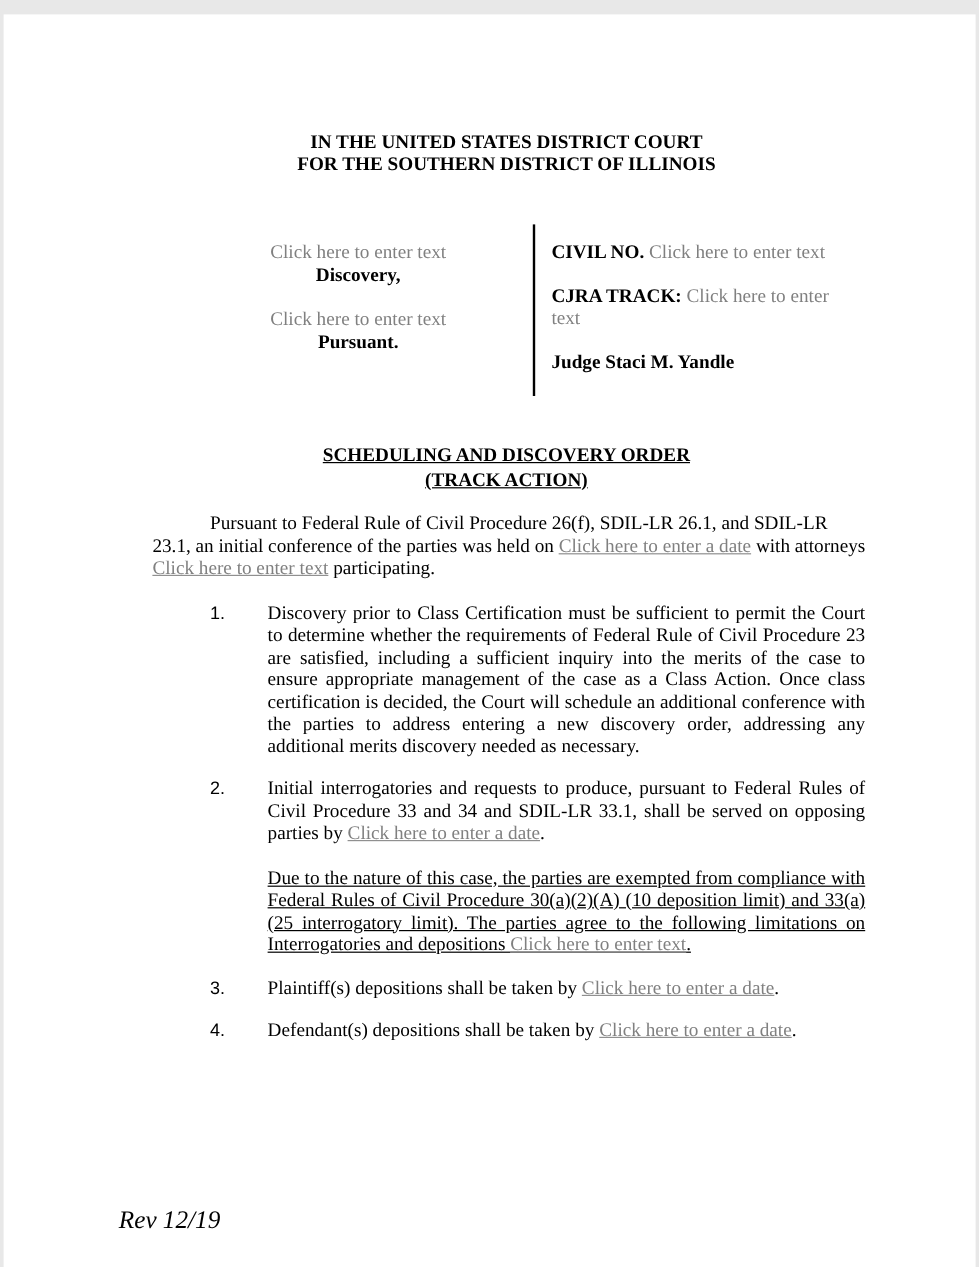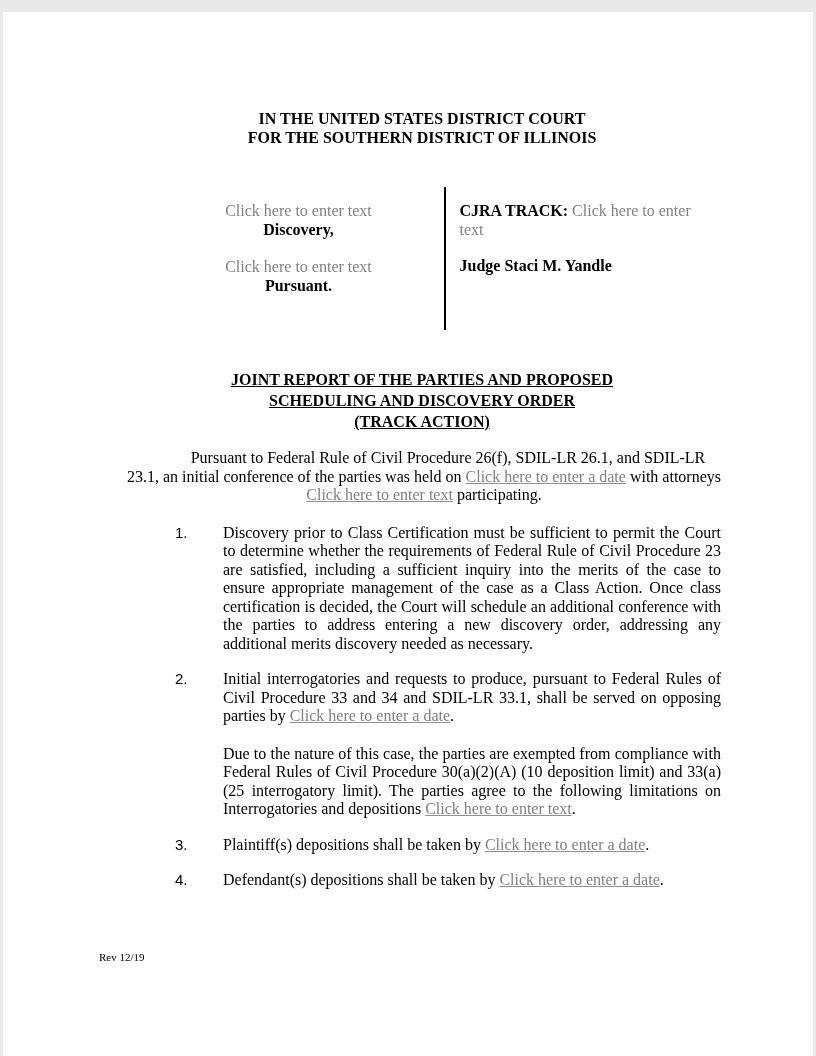--- a/index.html
+++ b/index.html
@@ -53,42 +53,42 @@
   .doc-title {
     margin-top: 39px;
     text-align: center;
     font-weight: bold;
     line-height: 21px;
   }
   .doc-title .u { text-decoration: underline; }
   .para {
     margin: 17px 92px 0 96px;
     line-height: 18.5px;
-    text-align: center;
   }
   .intro { text-indent: 48px; margin-top: 17px; }
   .section-heading { margin-top: 19px; }
   .list-item {
     display: flex;
     margin: 17px 92px 0 144px;
     line-height: 18.5px;
   }
   .item-num {
     flex: 0 0 48px;
     font-family: "Liberation Sans", sans-serif;
     font-size: 15px;
   }
   .item-body { flex: 1; text-align: justify; }
-  .item-body p + p { margin-top: 19px; }
+  .item-body p + p { margin-top: 19px; text-decoration: underline; }
   .li-gap { margin-top: 19px; }
   .footer-note {
     position: absolute;
     left: 96px;
-    top: 939px;
-    font-size: 11px;
+    top: 992px;
+    font-style: italic;
+    font-size: 21px;
   }
   .page-edge {
     position: absolute;
     left: 0; right: 0; bottom: 0;
     height: 3px;
     background: #9f9f9f;
   }
 </style>
 </head>
 <body>
@@ -102,27 +102,27 @@
 
   <div class="caption">
     <div class="caption-left">
       <div class="ph">Click here to enter text</div>
       <div class="bold">Discovery,</div>
       <div class="ph spaced">Click here to enter text</div>
       <div class="bold">Pursuant.</div>
     </div>
     <div class="caption-divider"></div>
     <div class="caption-right">
+      <div class="cap-line"><span class="bold">CIVIL NO.</span> <span class="ph">Click here to enter text</span></div>
       <div class="cap-line"><span class="bold">CJRA TRACK:</span> <span class="ph">Click here to enter text</span></div>
       <div class="cap-line bold">Judge Staci M. Yandle</div>
     </div>
   </div>
 
   <div class="doc-title">
-    <div class="u">JOINT REPORT OF THE PARTIES AND PROPOSED</div>
     <div class="u">SCHEDULING AND DISCOVERY ORDER</div>
     <div class="u">(TRACK ACTION)</div>
   </div>
 
   <p class="para intro"><span>Pursuant to Federal Rule of Civil Procedure 26(f), SDIL-LR 26.1, and SDIL-LR 23.1, an initial conference of the parties was held on </span><span class="ph-underline">Click here to enter a date</span><span> with attorneys </span><span class="ph-underline">Click here to enter text</span><span> participating.</span></p>
 
 
   <div class="list-item li-gap">
     <div class="item-num">1.</div>
     <div class="item-body">

